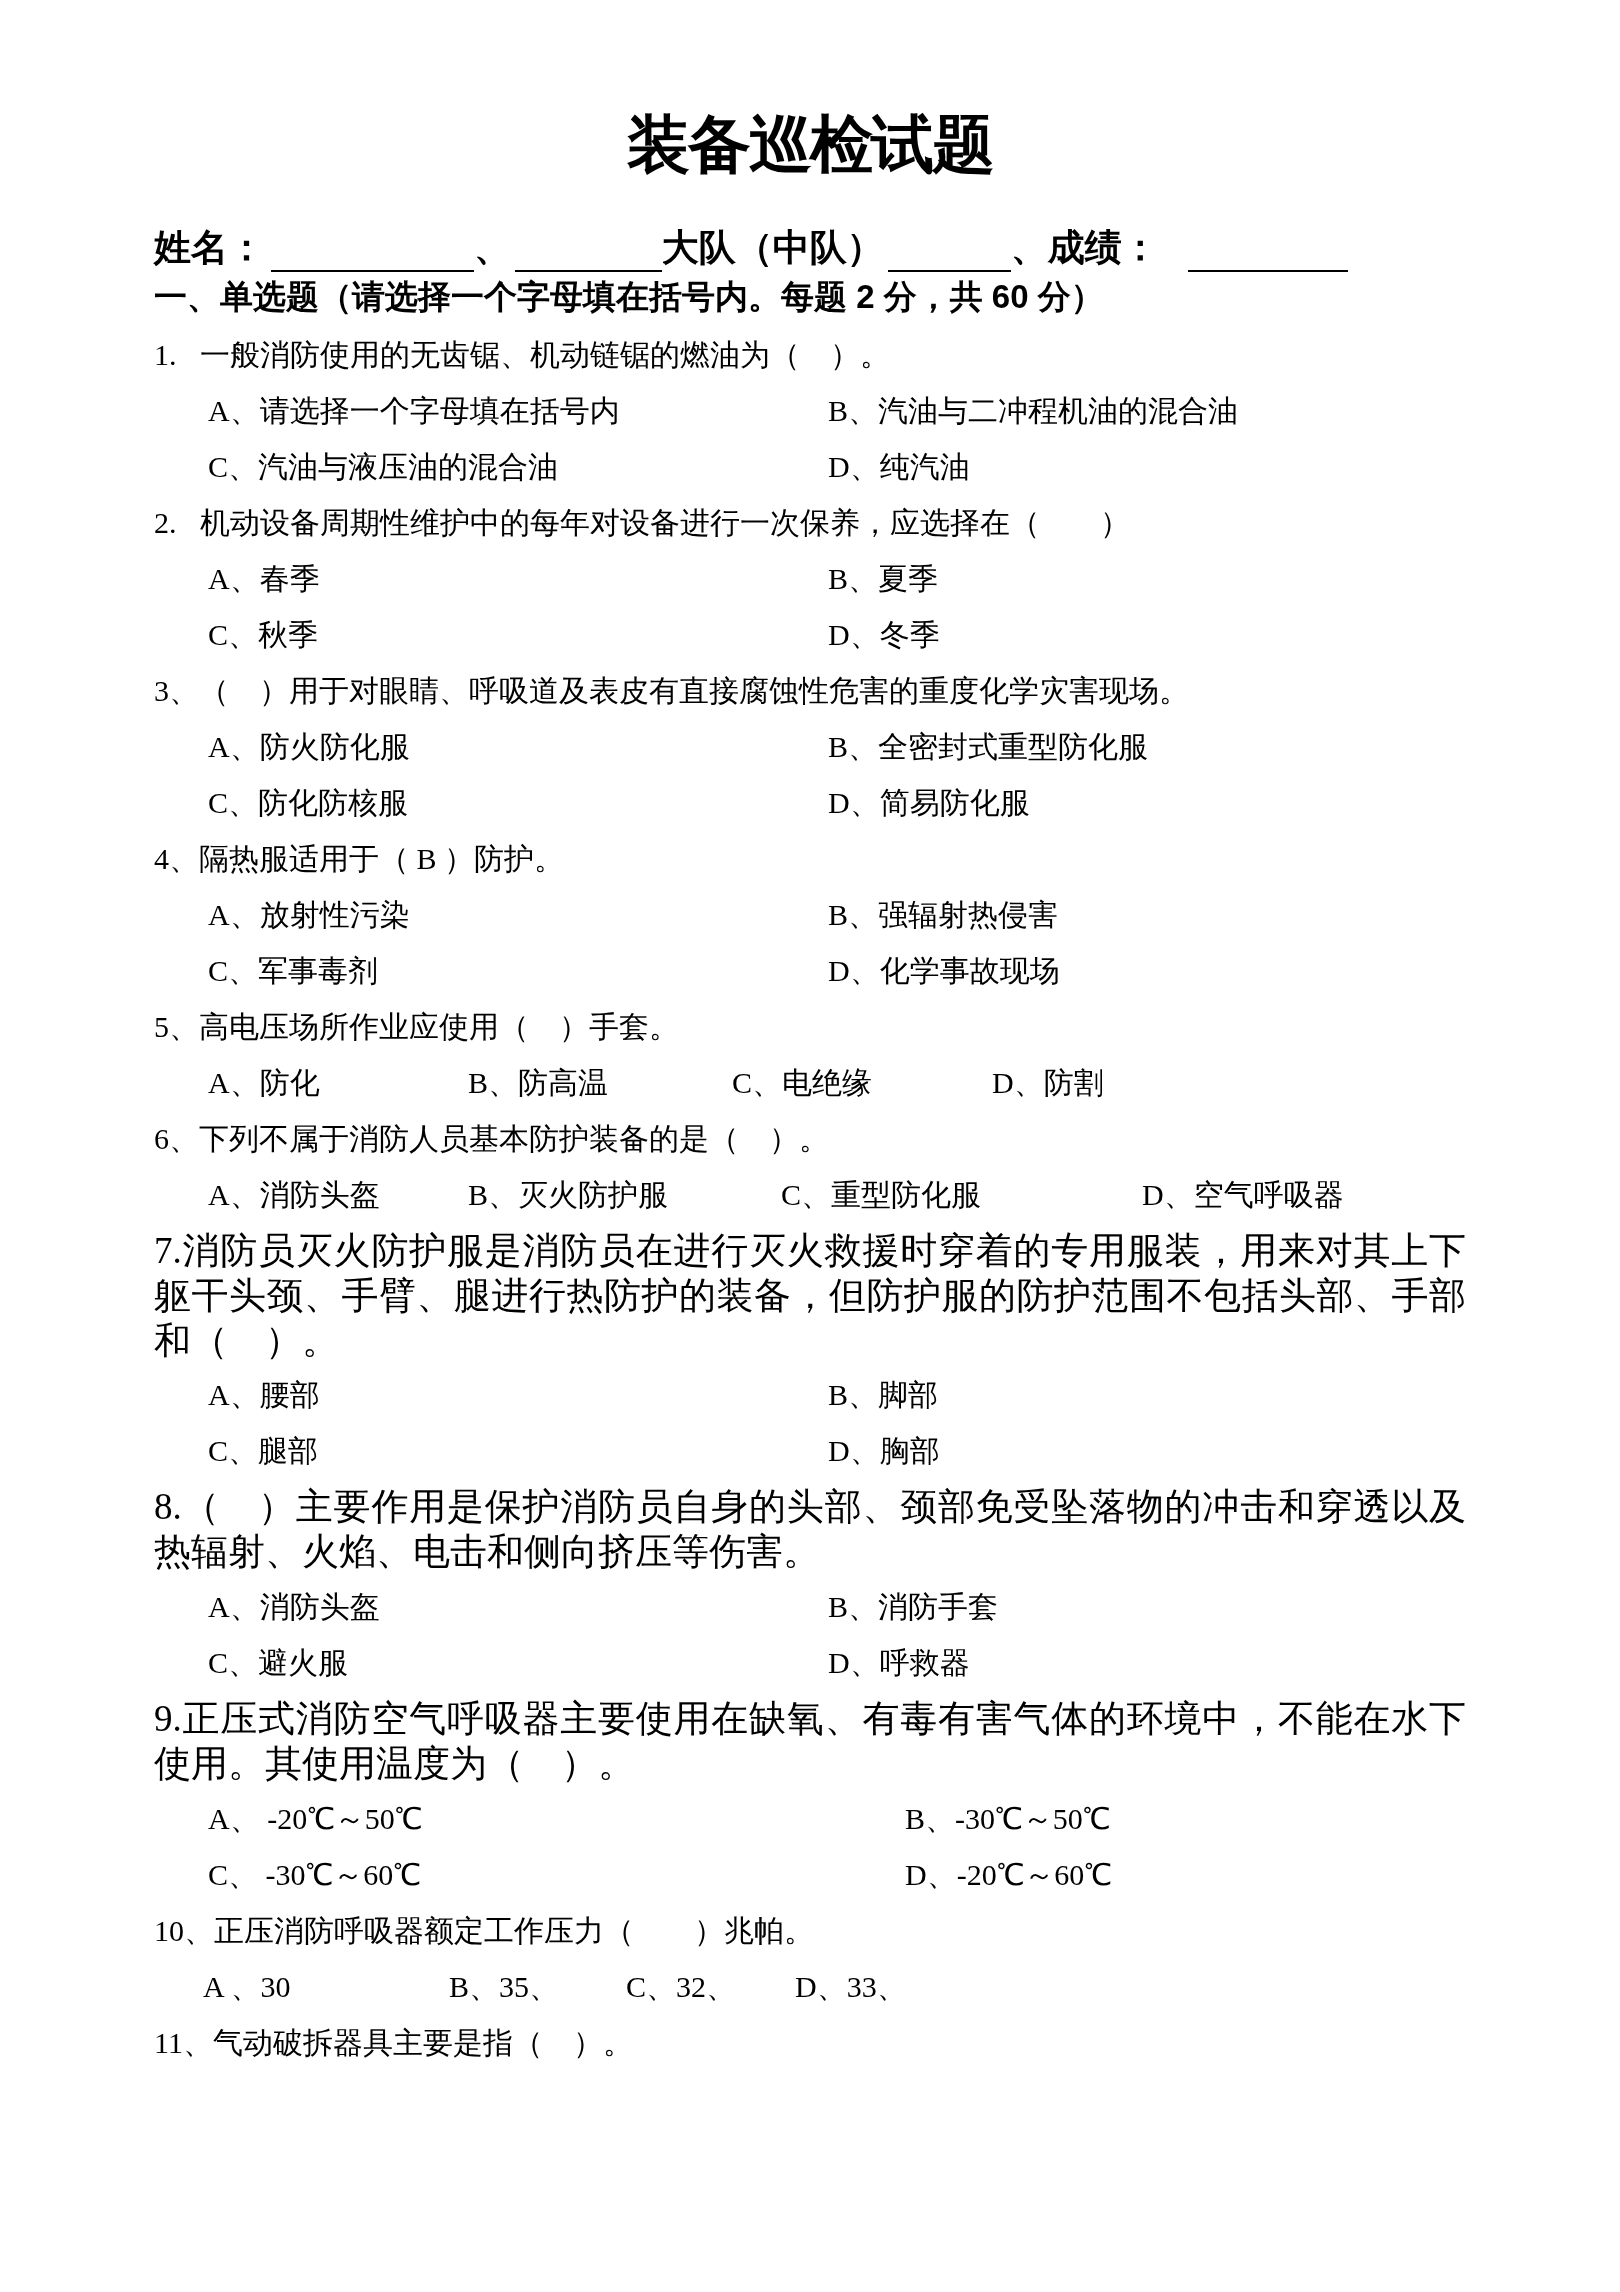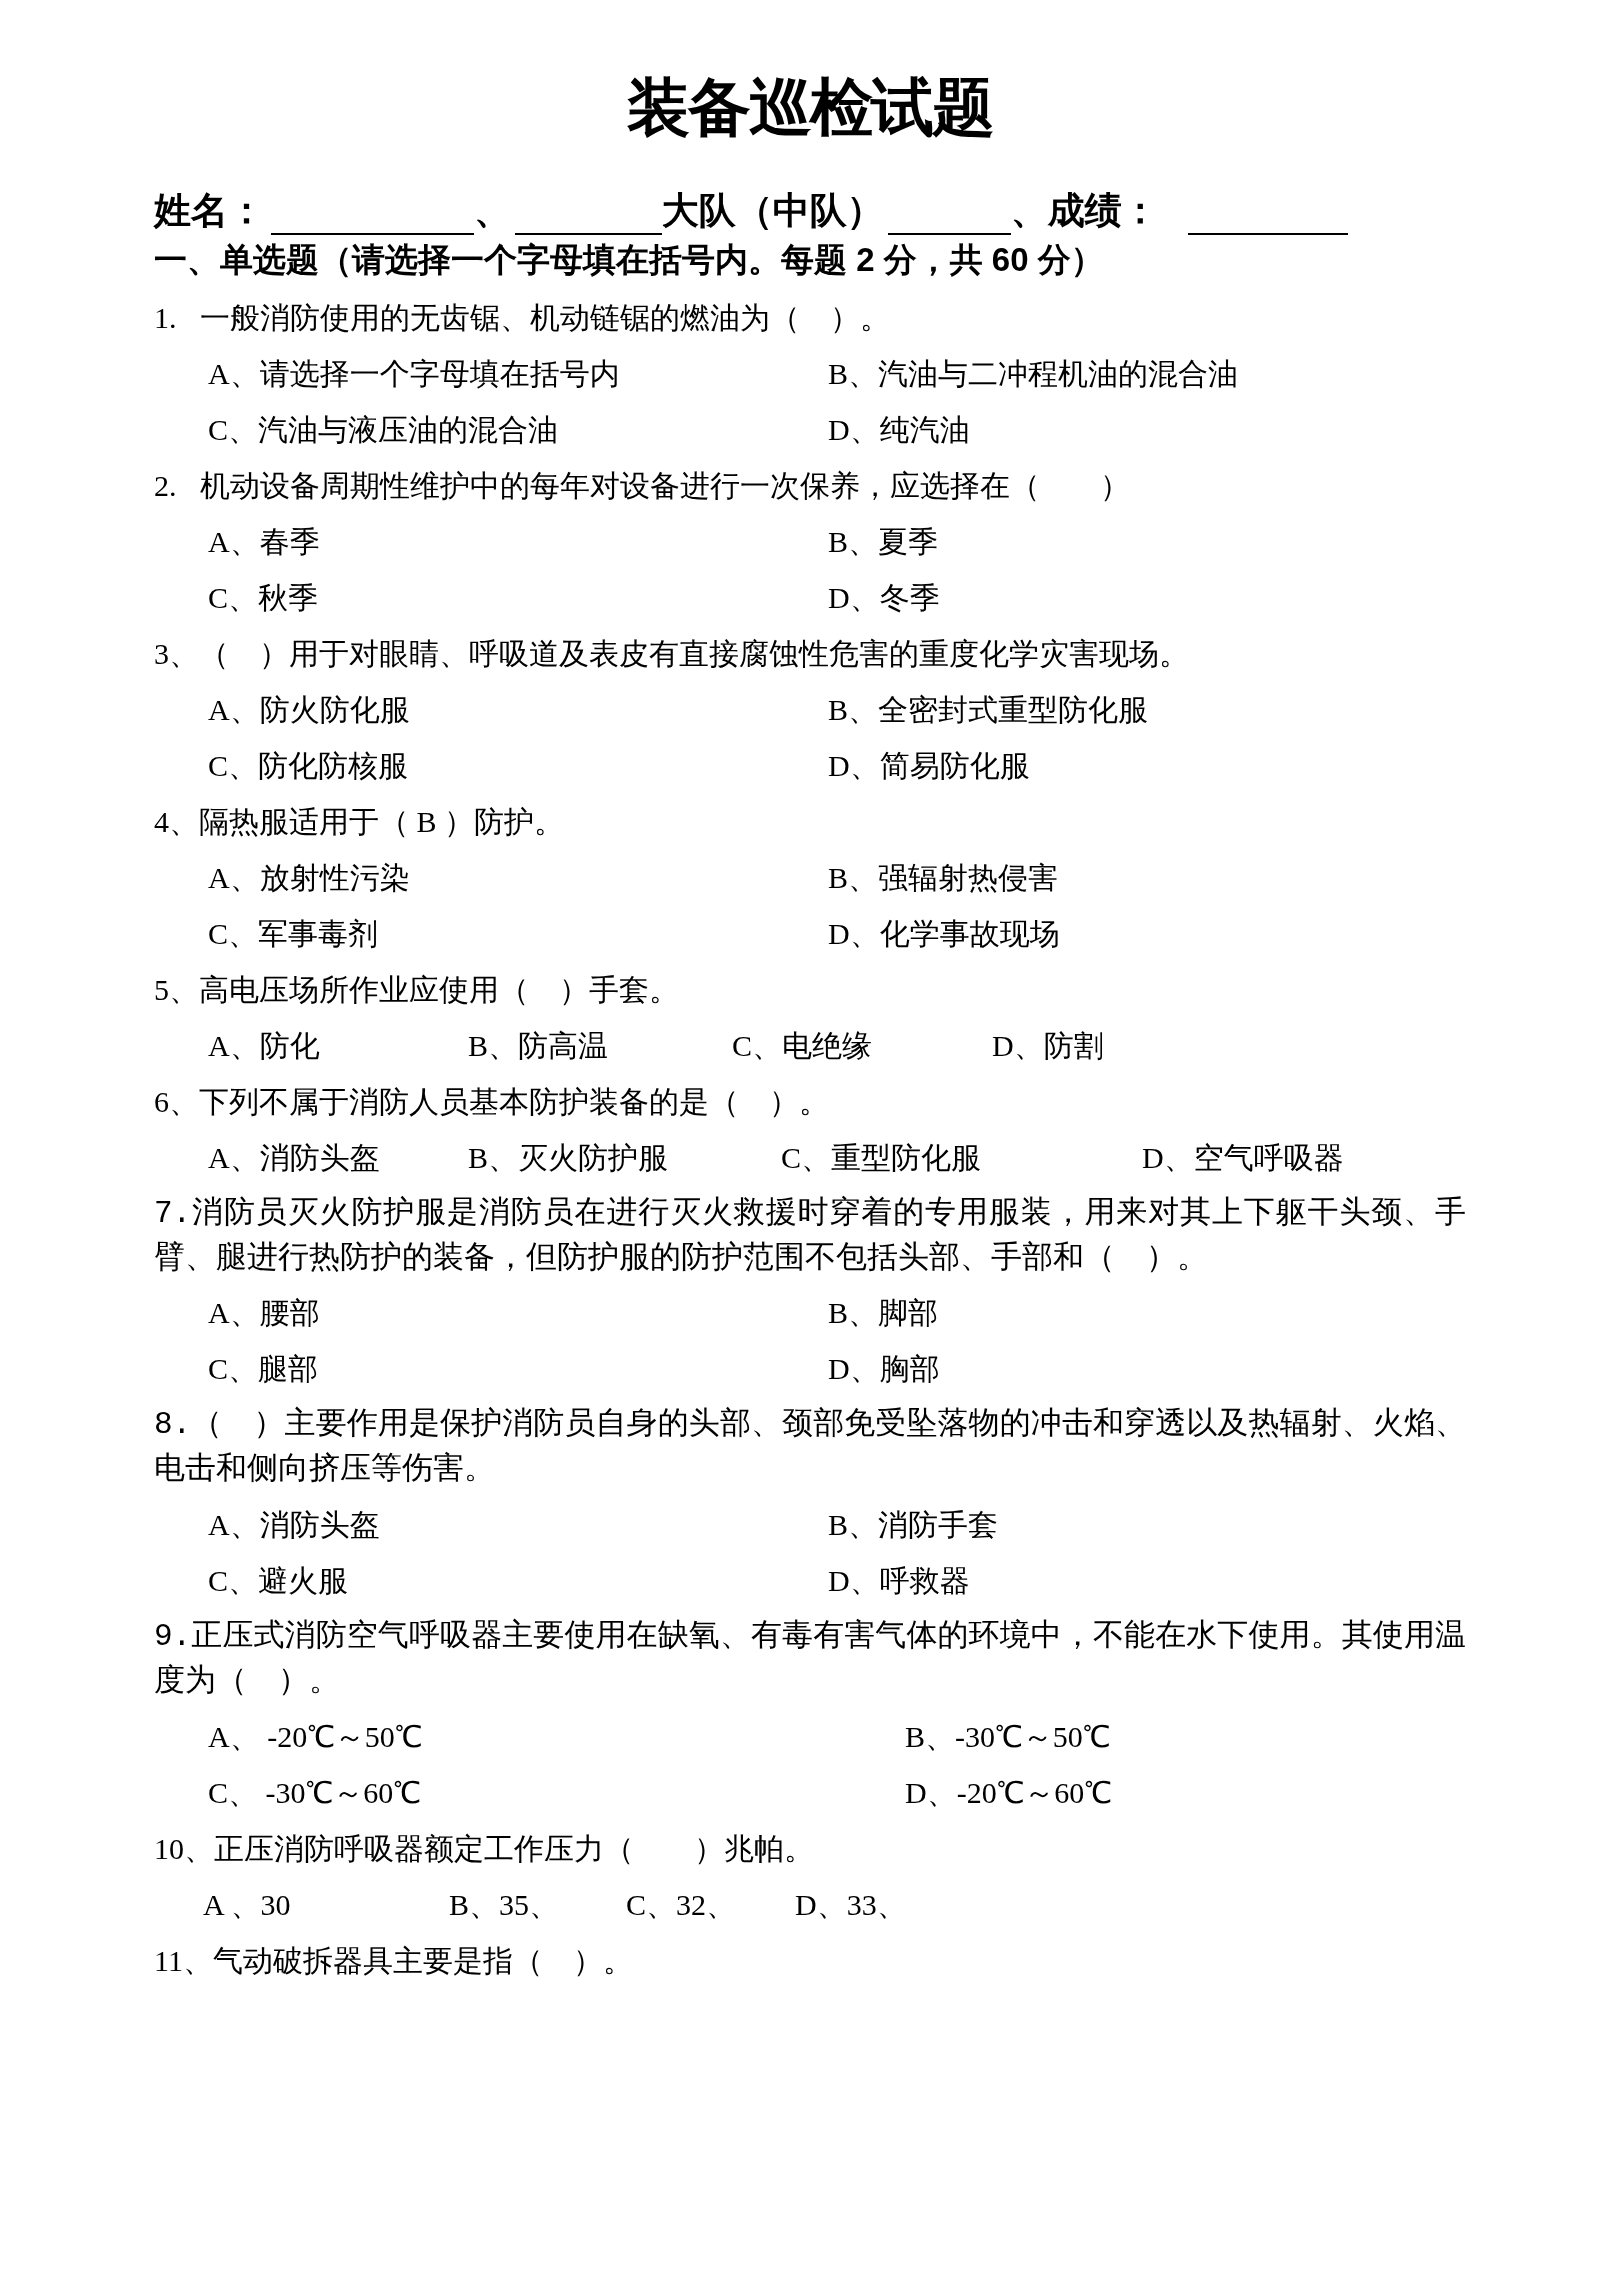--- a/index.html
+++ b/index.html
@@ -6,21 +6,21 @@
   body {
     width:1620px; height:2293px;
     background:#ffffff; color:#000000;
     font-family:"Liberation Serif", serif;
     overflow:hidden;
   }
   .page { width:1620px; height:2293px; background:#fff; }
   .content { padding:0 154px; }
 
   .title {
-    padding-top:72px;
+    padding-top:109px;
     text-align:center;
     font-size:63px; line-height:71px; font-weight:bold;
     letter-spacing:-2px;
     font-family:"Liberation Sans", sans-serif;
   }
 
   .header-line {
     margin-top:49px;
     font-size:37px; line-height:43px; font-weight:bold;
     font-family:Liberation Mono, monospace;
@@ -40,21 +40,21 @@
     margin-top:5.9px;
     font-size:33px; line-height:37px; font-weight:bold;
     font-family:"Liberation Sans", sans-serif;
   }
 
   .questions { margin-top:11.8px; }
 
   .q-line { font-size:30px; line-height:56px; white-space:nowrap; }
   .q-num-wide { display:inline-block; width:46px; }
 
-  .q-para { font-size:31px; line-height:45px; margin:4.9px 0; text-align:justify;font-family:Liberation Mono, monospace; }
+  .q-para { font-size:37px; line-height:45px; margin:4.9px 0; text-align:justify; }
 
   .opt-row { display:flex; font-size:30px; line-height:56px; padding-left:54px; }
   .cols2 .c1 { width:620px; flex:0 0 auto; }
   .q9cols .c1 { width:697px; }
   .q5row .s1 { width:260px; flex:0 0 auto; }
   .q5row .s2 { width:264px; flex:0 0 auto; }
   .q5row .s3 { width:260px; flex:0 0 auto; }
   .q6row .s1 { width:260px; flex:0 0 auto; }
   .q6row .s2 { width:313px; flex:0 0 auto; }
   .q6row .s3 { width:361px; flex:0 0 auto; }

